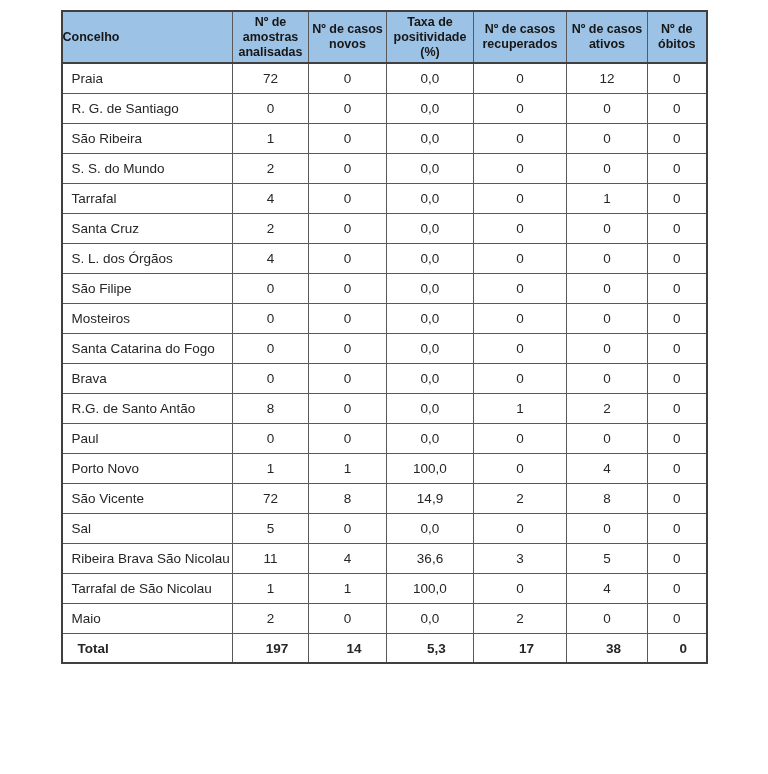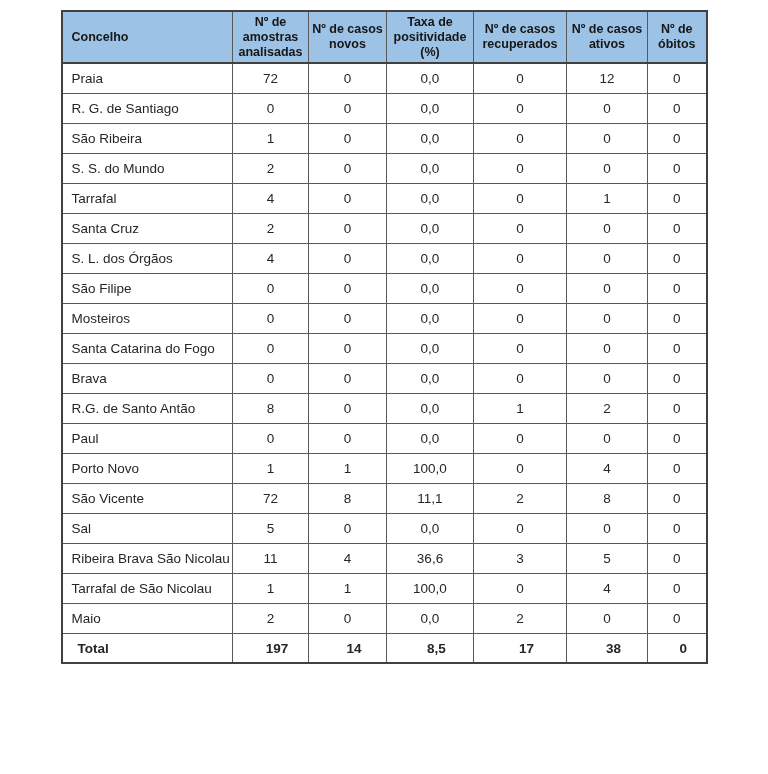--- a/index.html
+++ b/index.html
@@ -35,21 +35,21 @@
     font-weight: bold;
     font-size: 12.5px;
     line-height: 1.18;
     height: 48px;
     text-align: center;
     padding: 3px 2px;
     border-bottom: 2px solid #404040;
   }
   table.covid-table th.col-concelho {
     text-align: left;
-    padding-left: 9px;
+    padding-left: 0;
   }
   table.covid-table td {
     height: 30px;
     text-align: center;
     padding: 1px 2px;
   }
   table.covid-table td.cell-concelho {
     text-align: left;
     padding-left: 9px;
   }
@@ -207,21 +207,21 @@
           <td class="cell-novos">1</td>
           <td class="cell-taxa">100,0</td>
           <td class="cell-recuperados">0</td>
           <td class="cell-ativos">4</td>
           <td class="cell-obitos">0</td>
         </tr>
         <tr>
           <td class="cell-concelho">São Vicente</td>
           <td class="cell-amostras">72</td>
           <td class="cell-novos">8</td>
-          <td class="cell-taxa">11,1</td>
+          <td class="cell-taxa">14,9</td>
           <td class="cell-recuperados">2</td>
           <td class="cell-ativos">8</td>
           <td class="cell-obitos">0</td>
         </tr>
         <tr>
           <td class="cell-concelho">Sal</td>
           <td class="cell-amostras">5</td>
           <td class="cell-novos">0</td>
           <td class="cell-taxa">0,0</td>
           <td class="cell-recuperados">0</td>
@@ -252,20 +252,20 @@
           <td class="cell-novos">0</td>
           <td class="cell-taxa">0,0</td>
           <td class="cell-recuperados">2</td>
           <td class="cell-ativos">0</td>
           <td class="cell-obitos">0</td>
         </tr>
         <tr class="total-row">
           <td class="cell-concelho">Total</td>
           <td class="cell-amostras">197</td>
           <td class="cell-novos">14</td>
-          <td class="cell-taxa">8,5</td>
+          <td class="cell-taxa">5,3</td>
           <td class="cell-recuperados">17</td>
           <td class="cell-ativos">38</td>
           <td class="cell-obitos">0</td>
         </tr>
       </tbody>
   </table>
 </div>
 
 </body></html>

